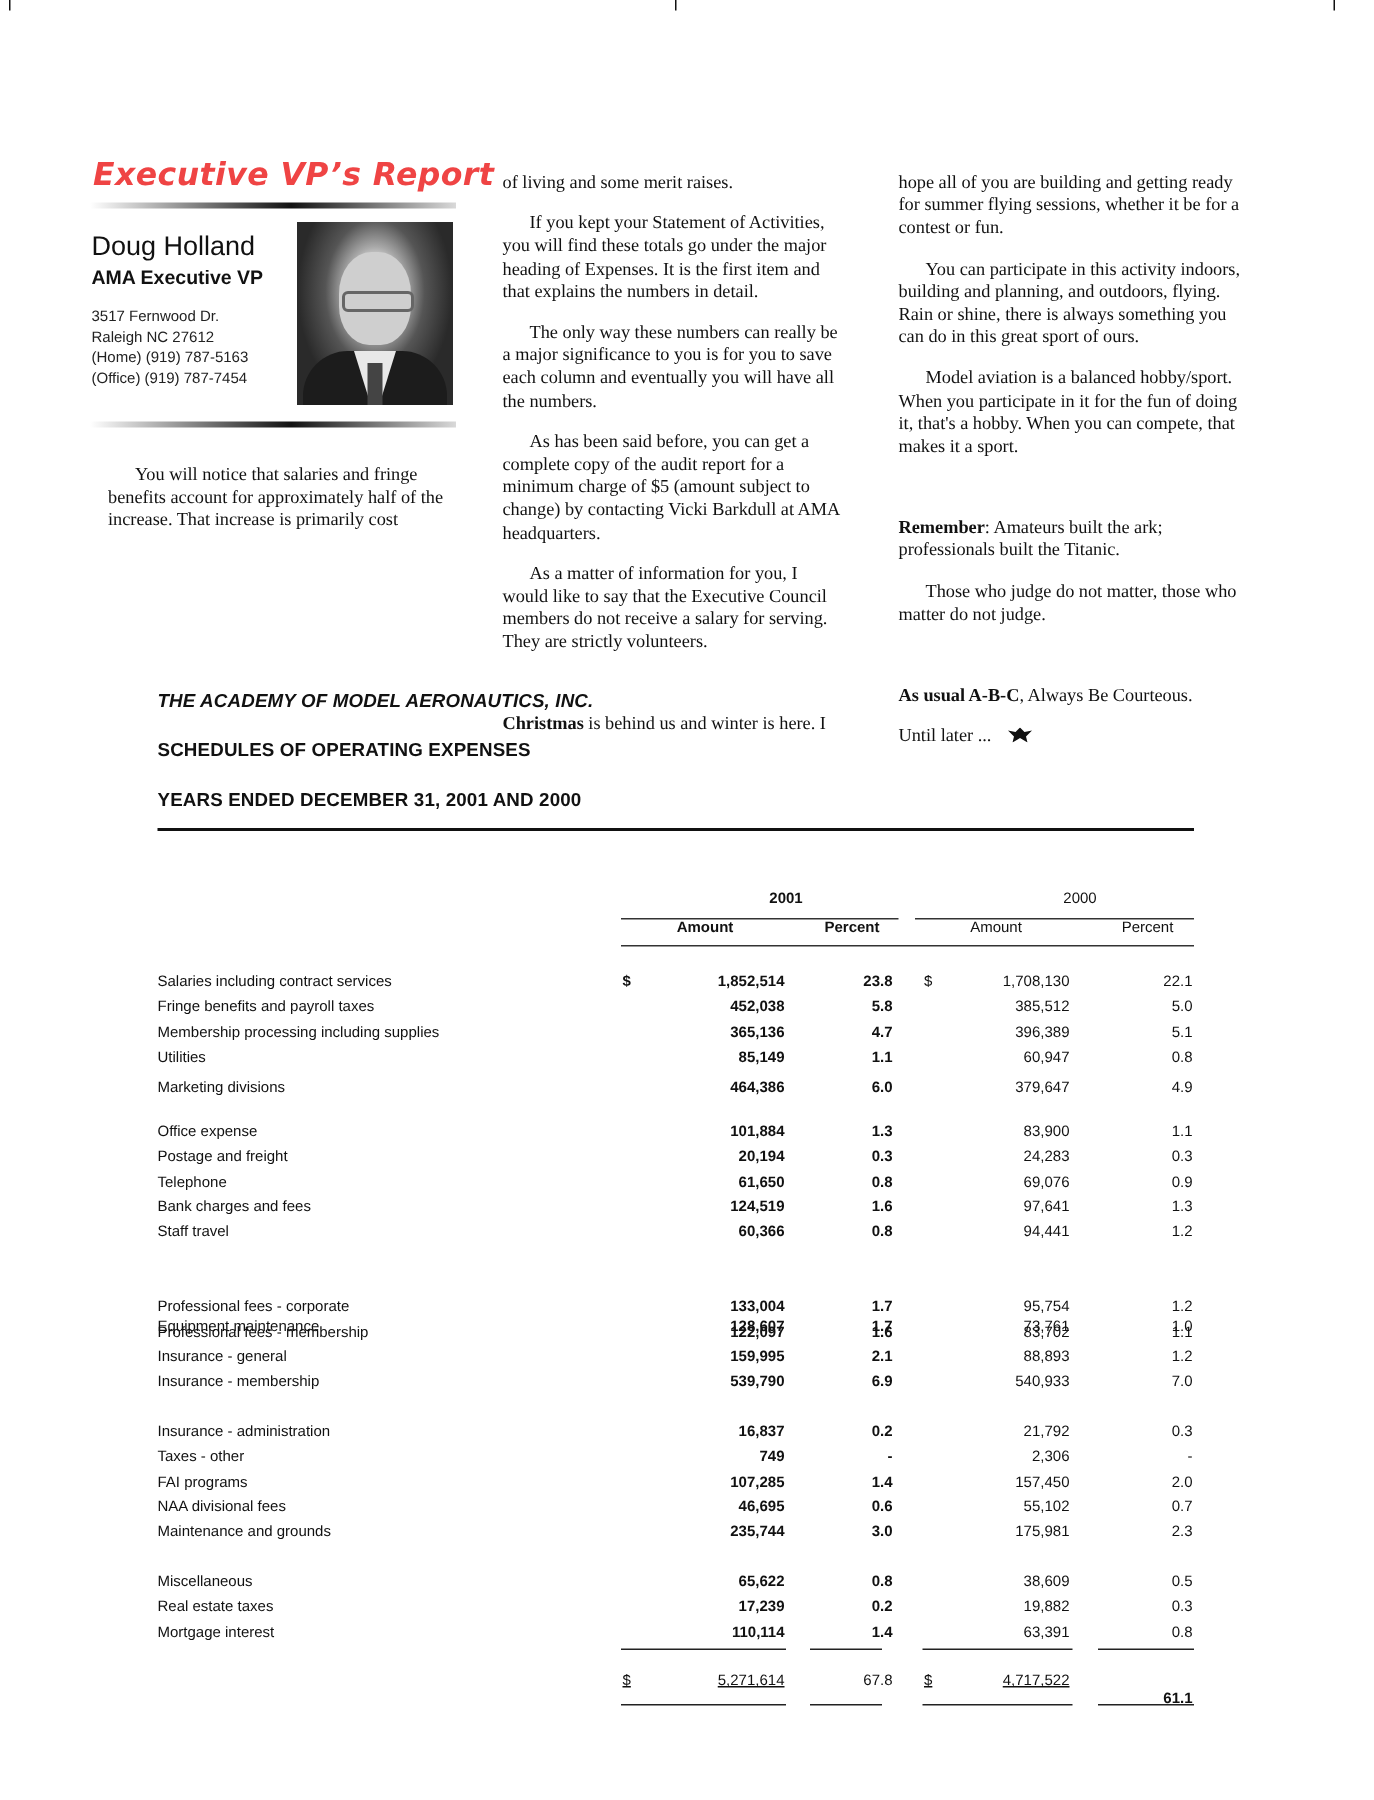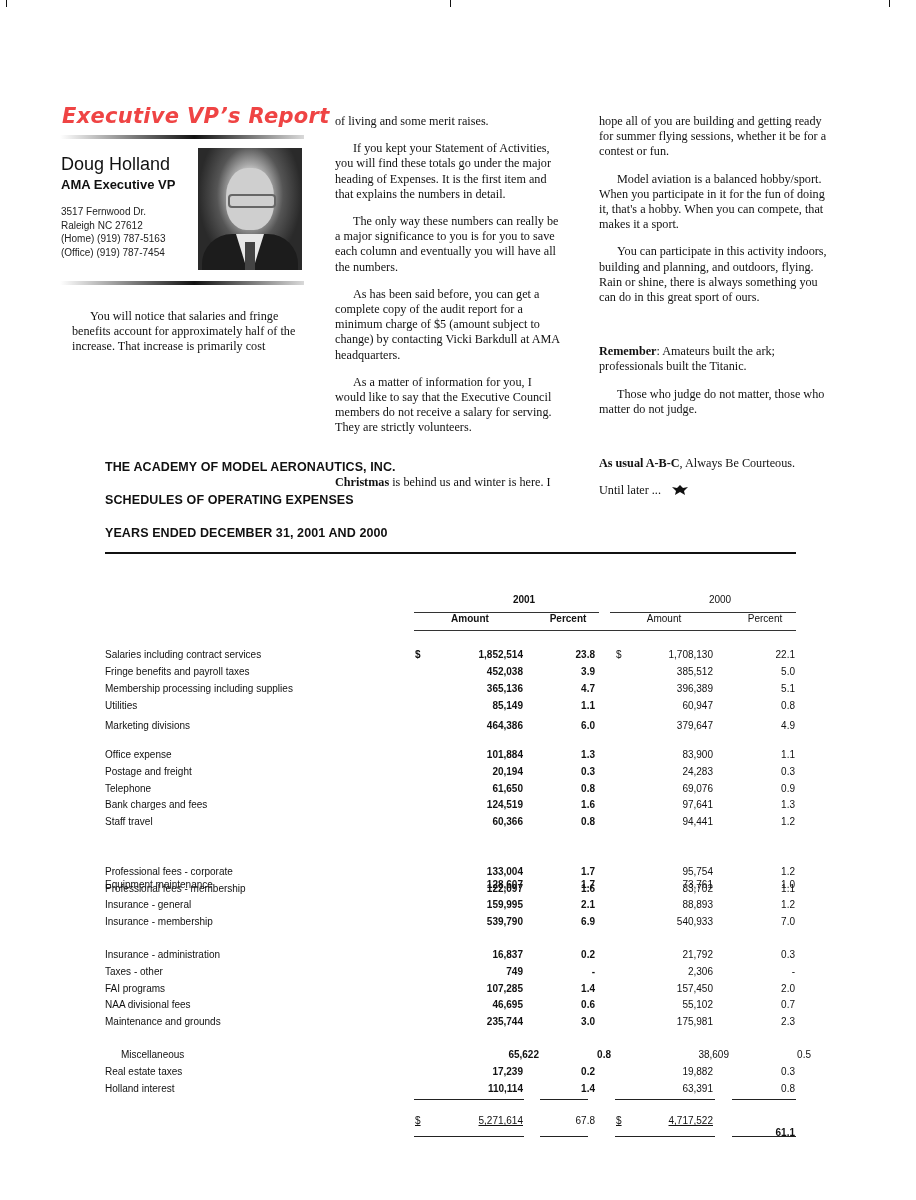--- a/index.html
+++ b/index.html
@@ -82,37 +82,37 @@
   <p class="indent">If you kept your Statement of Activities, you will find these totals go under the major heading of Expenses. It is the first item and that explains the numbers in detail.</p>
   <p class="indent">The only way these numbers can really be a major significance to you is for you to save each column and eventually you will have all the numbers.</p>
   <p class="indent">As has been said before, you can get a complete copy of the audit report for a minimum charge of $5 (amount subject to change) by contacting Vicki Barkdull at AMA headquarters.</p>
   <p class="indent">As a matter of information for you, I would like to say that the Executive Council members do not receive a salary for serving. They are strictly volunteers.</p>
   <div class="gap"></div>
   <p><b>Christmas</b><span> is behind us and winter is here. I</span></p>
 </div>
 
 <div class="body-col serif" style="left:587px; top:102px; width:255px;">
   <p>hope all of you are building and getting ready for summer flying sessions, whether it be for a contest or fun.</p>
+  <p class="indent">You can participate in this activity indoors, building and planning, and outdoors, flying. Rain or shine, there is always something you can do in this great sport of ours.</p>
   <p class="indent">Model aviation is a balanced hobby/sport. When you participate in it for the fun of doing it, that's a hobby. When you can compete, that makes it a sport.</p>
-  <p class="indent">You can participate in this activity indoors, building and planning, and outdoors, flying. Rain or shine, there is always something you can do in this great sport of ours.</p>
   <div class="gap"></div>
   <p><b>Remember</b><span>: Amateurs built the ark; professionals built the Titanic.</span></p>
   <p class="indent">Those who judge do not matter, those who matter do not judge.</p>
   <div class="gap"></div>
   <p><b>As usual A-B-C</b><span>, Always Be Courteous.</span></p>
   <p><span>Until later ...</span>
     <span style="display:inline-block; margin-left:8px; vertical-align:middle;">
       <svg width="16" height="10" viewBox="0 0 16 10">
           <path d="M0 2 L5 3 L8 0 L11 3 L16 2 L12 6 L13 10 L8 7 L3 10 L4 6 Z" fill="#111"></path>
         </svg>
     </span>
   </p>
 </div>
 
-<div class="sched-head sans" style="top:460px;">THE ACADEMY OF MODEL AERONAUTICS, INC.</div>
+<div class="sched-head sans" style="top:460px;font-style:italic;">THE ACADEMY OF MODEL AERONAUTICS, INC.</div>
 <div class="sched-head sans" style="top:493px;">SCHEDULES OF OPERATING EXPENSES</div>
 <div class="sched-head sans" style="top:526px;">YEARS ENDED DECEMBER 31, 2001 AND 2000</div>
 <div id="sched-rule"></div>
 
 <div class="fin sans yr" style="left:414px; width:220px; font-weight:bold;">2001</div>
 <div class="yrline" style="left:414px; width:185px;"></div>
 <div class="fin sans yr" style="left:610px; width:220px;">2000</div>
 <div class="yrline" style="left:610px; width:186px;"></div>
 
 <div class="fin sans colh" style="left:420px; width:100px; font-weight:bold;">Amount</div>
@@ -127,21 +127,21 @@
       <span class="a01">1,852,514</span>
       <span class="p01">23.8</span>
       <span class="a00">1,708,130</span>
       <span class="p00">22.1</span>
       <span class="dol1">$</span>
       <span class="dol0">$</span>
     </div>
     <div class="row" style="top: 666px;">
       <span class="lbl">Fringe benefits and payroll taxes</span>
       <span class="a01">452,038</span>
-      <span class="p01">3.9</span>
+      <span class="p01">5.8</span>
       <span class="a00">385,512</span>
       <span class="p00">5.0</span>
     </div>
     <div class="row" style="top: 683px;">
       <span class="lbl">Membership processing including supplies</span>
       <span class="a01">365,136</span>
       <span class="p01">4.7</span>
       <span class="a00">396,389</span>
       <span class="p00">5.1</span>
     </div>
@@ -257,36 +257,36 @@
       <span class="a00">55,102</span>
       <span class="p00">0.7</span>
     </div>
     <div class="row" style="top: 1016px;">
       <span class="lbl">Maintenance and grounds</span>
       <span class="a01">235,744</span>
       <span class="p01">3.0</span>
       <span class="a00">175,981</span>
       <span class="p00">2.3</span>
     </div>
-    <div class="row" style="top: 1049px; margin-left: 16px;">
+    <div class="row" style="top: 1049px;">
       <span class="lbl">Miscellaneous</span>
       <span class="a01">65,622</span>
       <span class="p01">0.8</span>
       <span class="a00">38,609</span>
       <span class="p00">0.5</span>
     </div>
     <div class="row" style="top: 1066px;">
       <span class="lbl">Real estate taxes</span>
       <span class="a01">17,239</span>
       <span class="p01">0.2</span>
       <span class="a00">19,882</span>
       <span class="p00">0.3</span>
     </div>
     <div class="row" style="top: 1083px;">
-      <span class="lbl">Holland interest</span>
+      <span class="lbl">Mortgage interest</span>
       <span class="a01">110,114</span>
       <span class="p01">1.4</span>
       <span class="a00">63,391</span>
       <span class="p00">0.8</span>
     </div>
     <div class="uline" style="left: 414px; top: 1099px; width: 110px;"></div>
     <div class="uline" style="left: 540px; top: 1099px; width: 48px;"></div>
     <div class="uline" style="left: 615px; top: 1099px; width: 100px;"></div>
     <div class="uline" style="left: 732px; top: 1099px; width: 64px;"></div>
     <div class="row" style="top: 1115px;">

